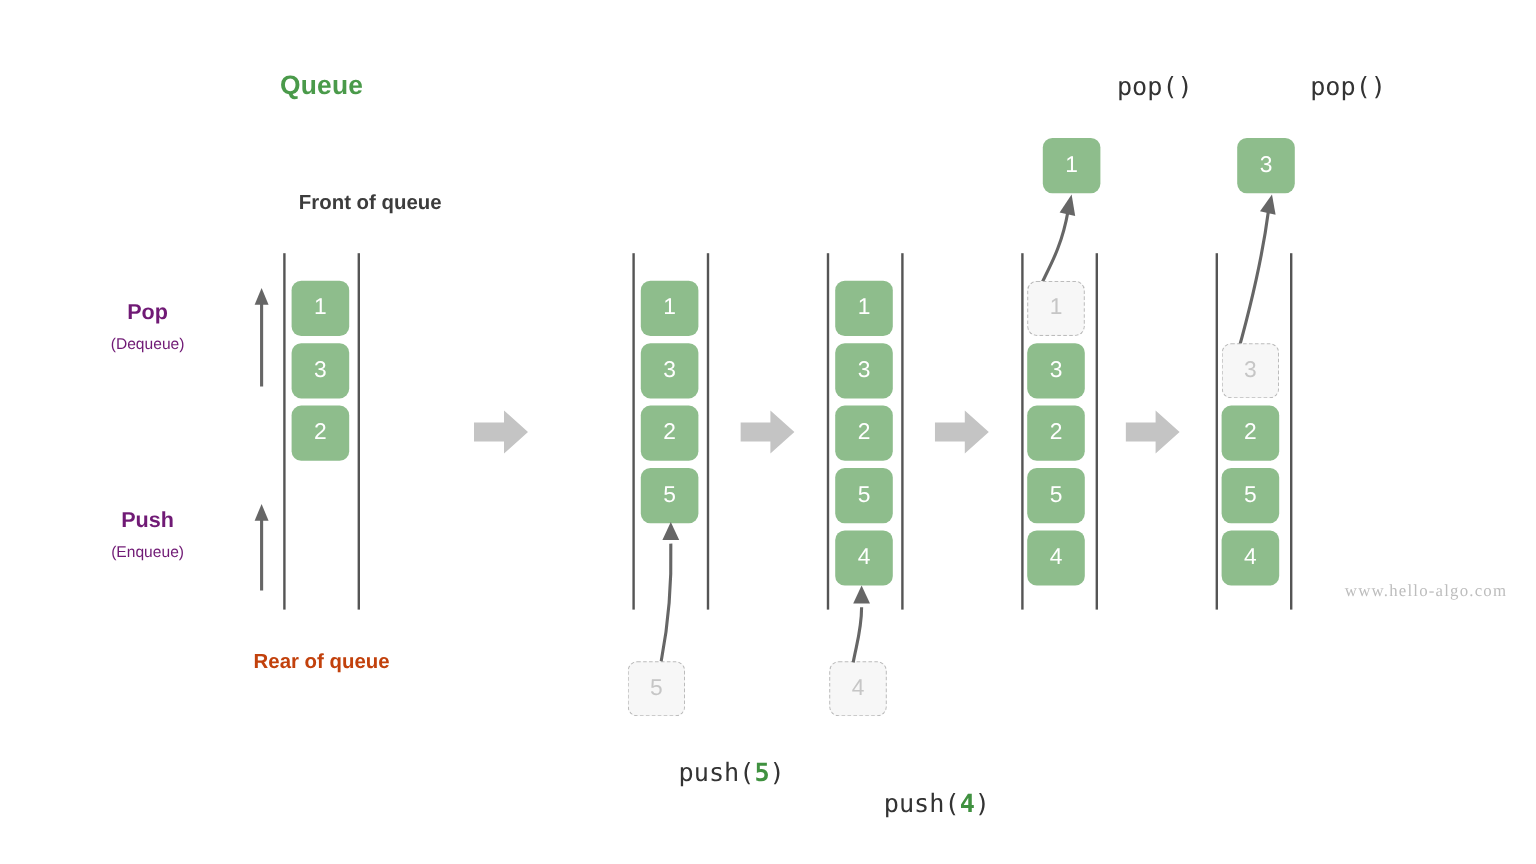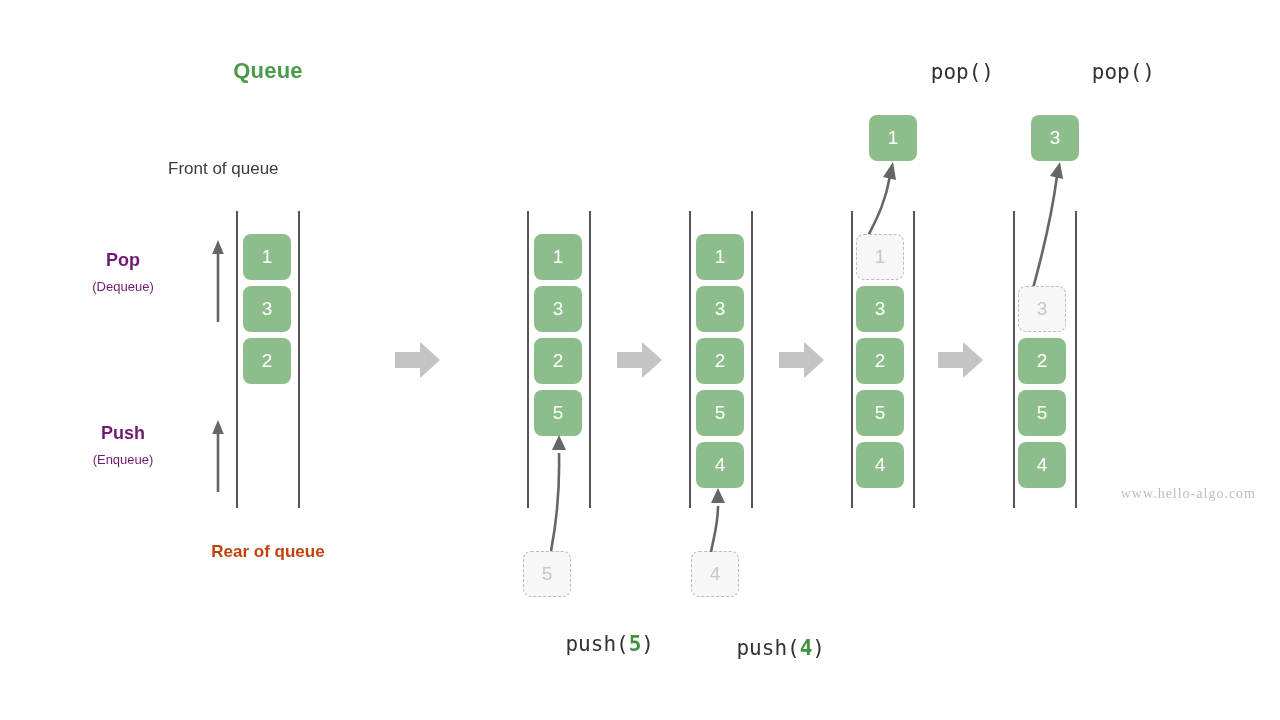--- a/index.html
+++ b/index.html
@@ -31,23 +31,23 @@
     text-align: center;
     font-size: 22px;
     font-weight: bold;
     color: #4a9a4a;
     letter-spacing: 0.2px;
   }
   .lbl-front {
     position: absolute;
     left: 168px; top: 159px;
     width: 200px;
-    text-align: left;
+    text-align: right;
     font-size: 17px;
-    font-weight: normal;
+    font-weight: bold;
     color: #3c3c3c;
   }
   .lbl-rear {
     position: absolute;
     left: 168px; top: 542px;
     width: 200px;
     text-align: center;
     font-size: 17px;
     font-weight: bold;
     color: #c2410c;
@@ -217,21 +217,21 @@
   <div class="cell" style="left:696px; top:390px;">5</div>
   <div class="cell" style="left:696px; top:442px;">4</div>
 
   <div class="cell ghost" style="left:691px; top:551px;">4</div>
 
   <svg class="motion-arrow" style="left:696px; top:478px; width:60px; height:78px;" viewBox="0 0 60 78">
     <path d="M 15 74 C 18 58, 22 46, 22 28" stroke="#666666" stroke-width="2.6" fill="none"></path>
     <polygon points="22,10 15,25 29,25" fill="#666666"></polygon>
   </svg>
 
-  <div class="caption" style="left:635px; top:636px;">
+  <div class="caption" style="left:635px; top:658px;">
     <span>push(</span><span class="arg">4</span><span>)</span>
   </div>
 
   <svg class="block-arrow" style="left:779px; top:340px;" viewBox="0 0 46 40">
     <polygon points="0,12 25,12 25,2 45,20 25,38 25,28 0,28" fill="#c4c4c4"></polygon>
   </svg>
 
   <div class="top-label" style="left:804px; top:60px;">pop()</div>
 
   <div class="cell" style="left:869px; top:115px;">1</div>

